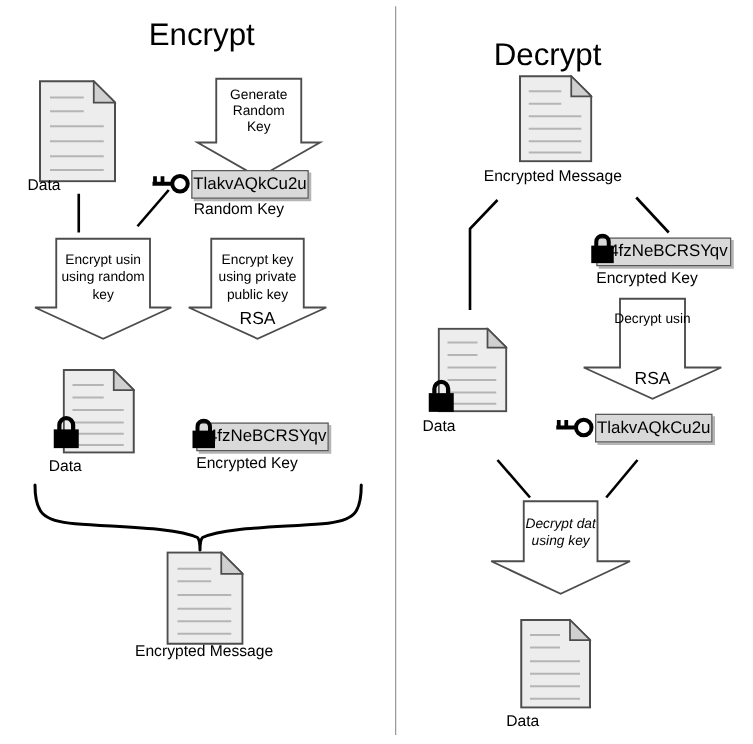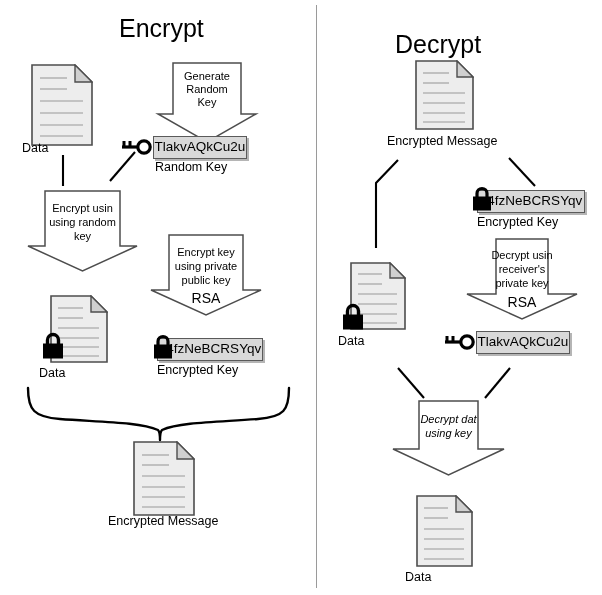--- a/index.html
+++ b/index.html
@@ -118,21 +118,21 @@
 
   <div class="barrow" style="left:27px;top:190px;width:111px;height:82px;">
     <svg width="111" height="82" viewBox="0 0 111 82" xmlns="http://www.w3.org/2000/svg">
       <path d="M18,1 H93 V56 H110 L55.5,81 L1,56 H18 Z" fill="#ffffff" stroke="#4d4d4d" stroke-width="1.5" stroke-linejoin="miter"></path>
     </svg>
     <div class="atxt" style="top:12px;left:14px;right:14px;overflow:hidden;white-space:nowrap;">Encrypt usin</div>
     <div class="atxt" style="top:26px;left:12px;right:12px;overflow:hidden;white-space:nowrap;text-align:center;">using random</div>
     <div class="atxt" style="top:40px;">key</div>
   </div>
 
-  <div class="barrow" style="left:150px;top:190px;width:112px;height:82px;margin-top:44px;">
+  <div class="barrow" style="left:150px;top:190px;width:112px;height:82px;">
     <svg width="112" height="82" viewBox="0 0 112 82" xmlns="http://www.w3.org/2000/svg">
       <path d="M19,1 H93 V56 H111 L56,81 L1,56 H19 Z" fill="#ffffff" stroke="#4d4d4d" stroke-width="1.5" stroke-linejoin="miter"></path>
     </svg>
     <div class="atxt" style="top:12px;">Encrypt key</div>
     <div class="atxt" style="top:26px;left:11px;right:11px;overflow:hidden;white-space:nowrap;">using private</div>
     <div class="atxt" style="top:40px;">public key</div>
     <div class="rsa" style="top:56px;">RSA</div>
   </div>
 
   <div class="doc" style="left:50px;top:295px;">
@@ -205,22 +205,20 @@
       <rect x="2" y="10.5" width="18" height="14" fill="#000"></rect>
     </svg>
   </div>
   <div class="cap" style="left:477px;top:215px;width:108px;">Encrypted Key</div>
 
   <div class="barrow" style="left:466px;top:238px;width:112px;height:82px;">
     <svg width="112" height="82" viewBox="0 0 112 82" xmlns="http://www.w3.org/2000/svg">
       <path d="M30,1 H82 V56 H111 L56,81 L1,56 H30 Z" fill="#ffffff" stroke="#4d4d4d" stroke-width="1.5" stroke-linejoin="miter"></path>
     </svg>
     <div class="atxt" style="top:11px;">Decrypt usin</div>
-    <div class="atxt" style="top:25px;">receiver's</div>
-    <div class="atxt" style="top:39px;">private key</div>
     <div class="rsa" style="top:56px;">RSA</div>
   </div>
 
   <div class="doc" style="left:350px;top:262px;">
     <svg width="56" height="68" viewBox="0 0 56 68" xmlns="http://www.w3.org/2000/svg">
       <path d="M1,1 H40 L55,16 V67 H1 Z" fill="#ededed" stroke="#4d4d4d" stroke-width="1.6"></path>
       <path d="M40,1 L55,16 H40 Z" fill="#d0d0d0" stroke="#4d4d4d" stroke-width="1.4"></path>
       <g stroke="#b5b5b5" stroke-width="1.6">
         <line x1="8" y1="12" x2="32" y2="12"></line>
         <line x1="8" y1="22" x2="32" y2="22"></line>

